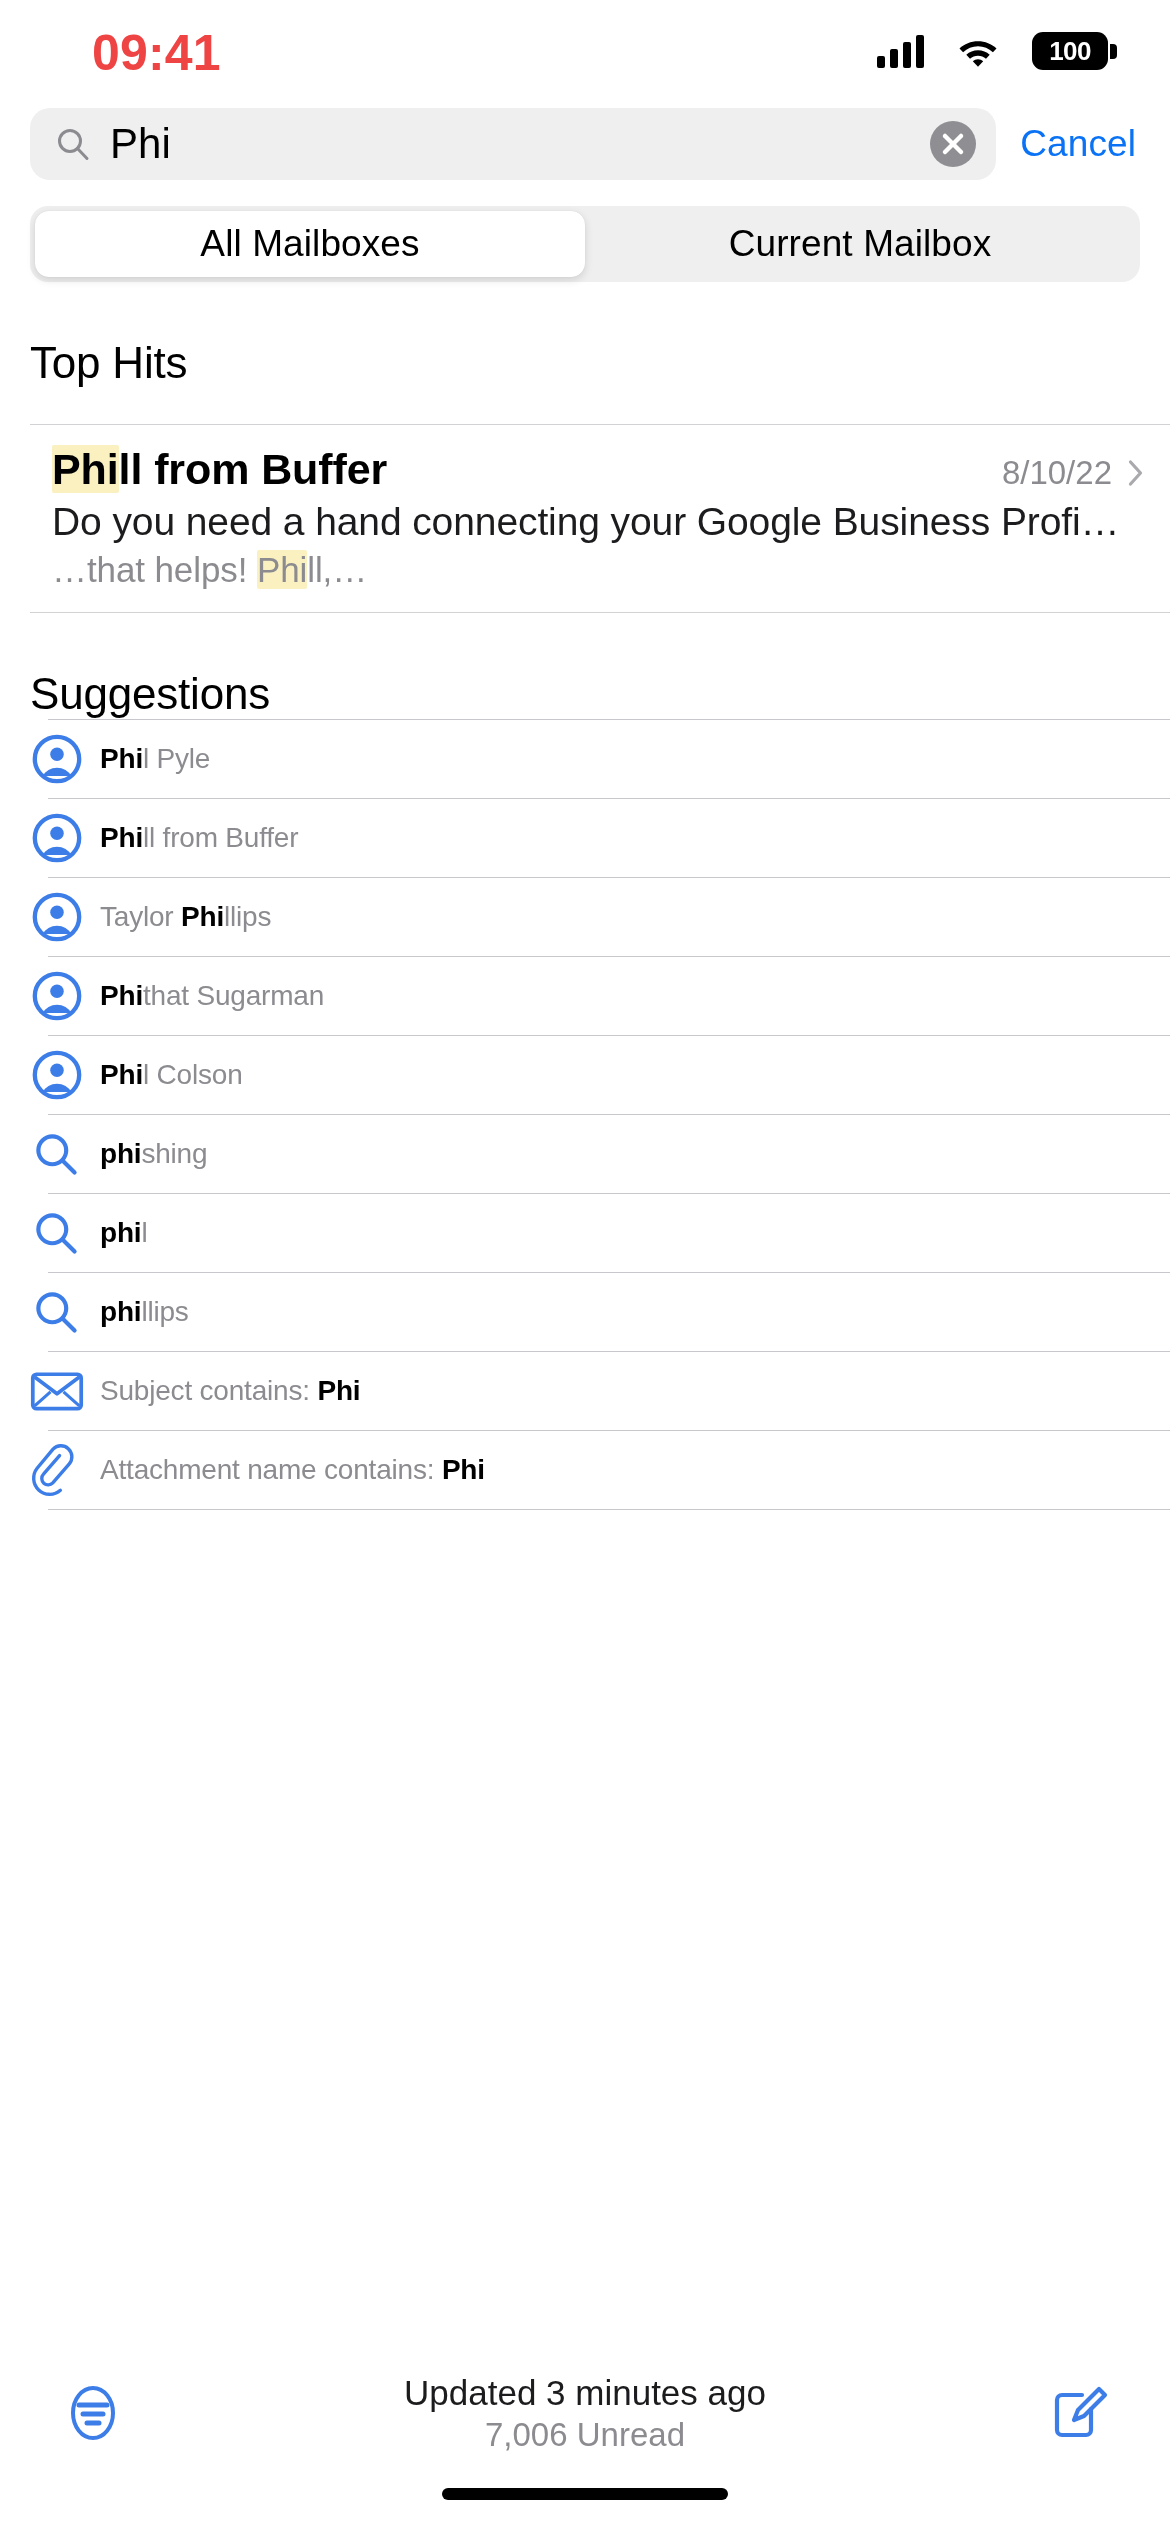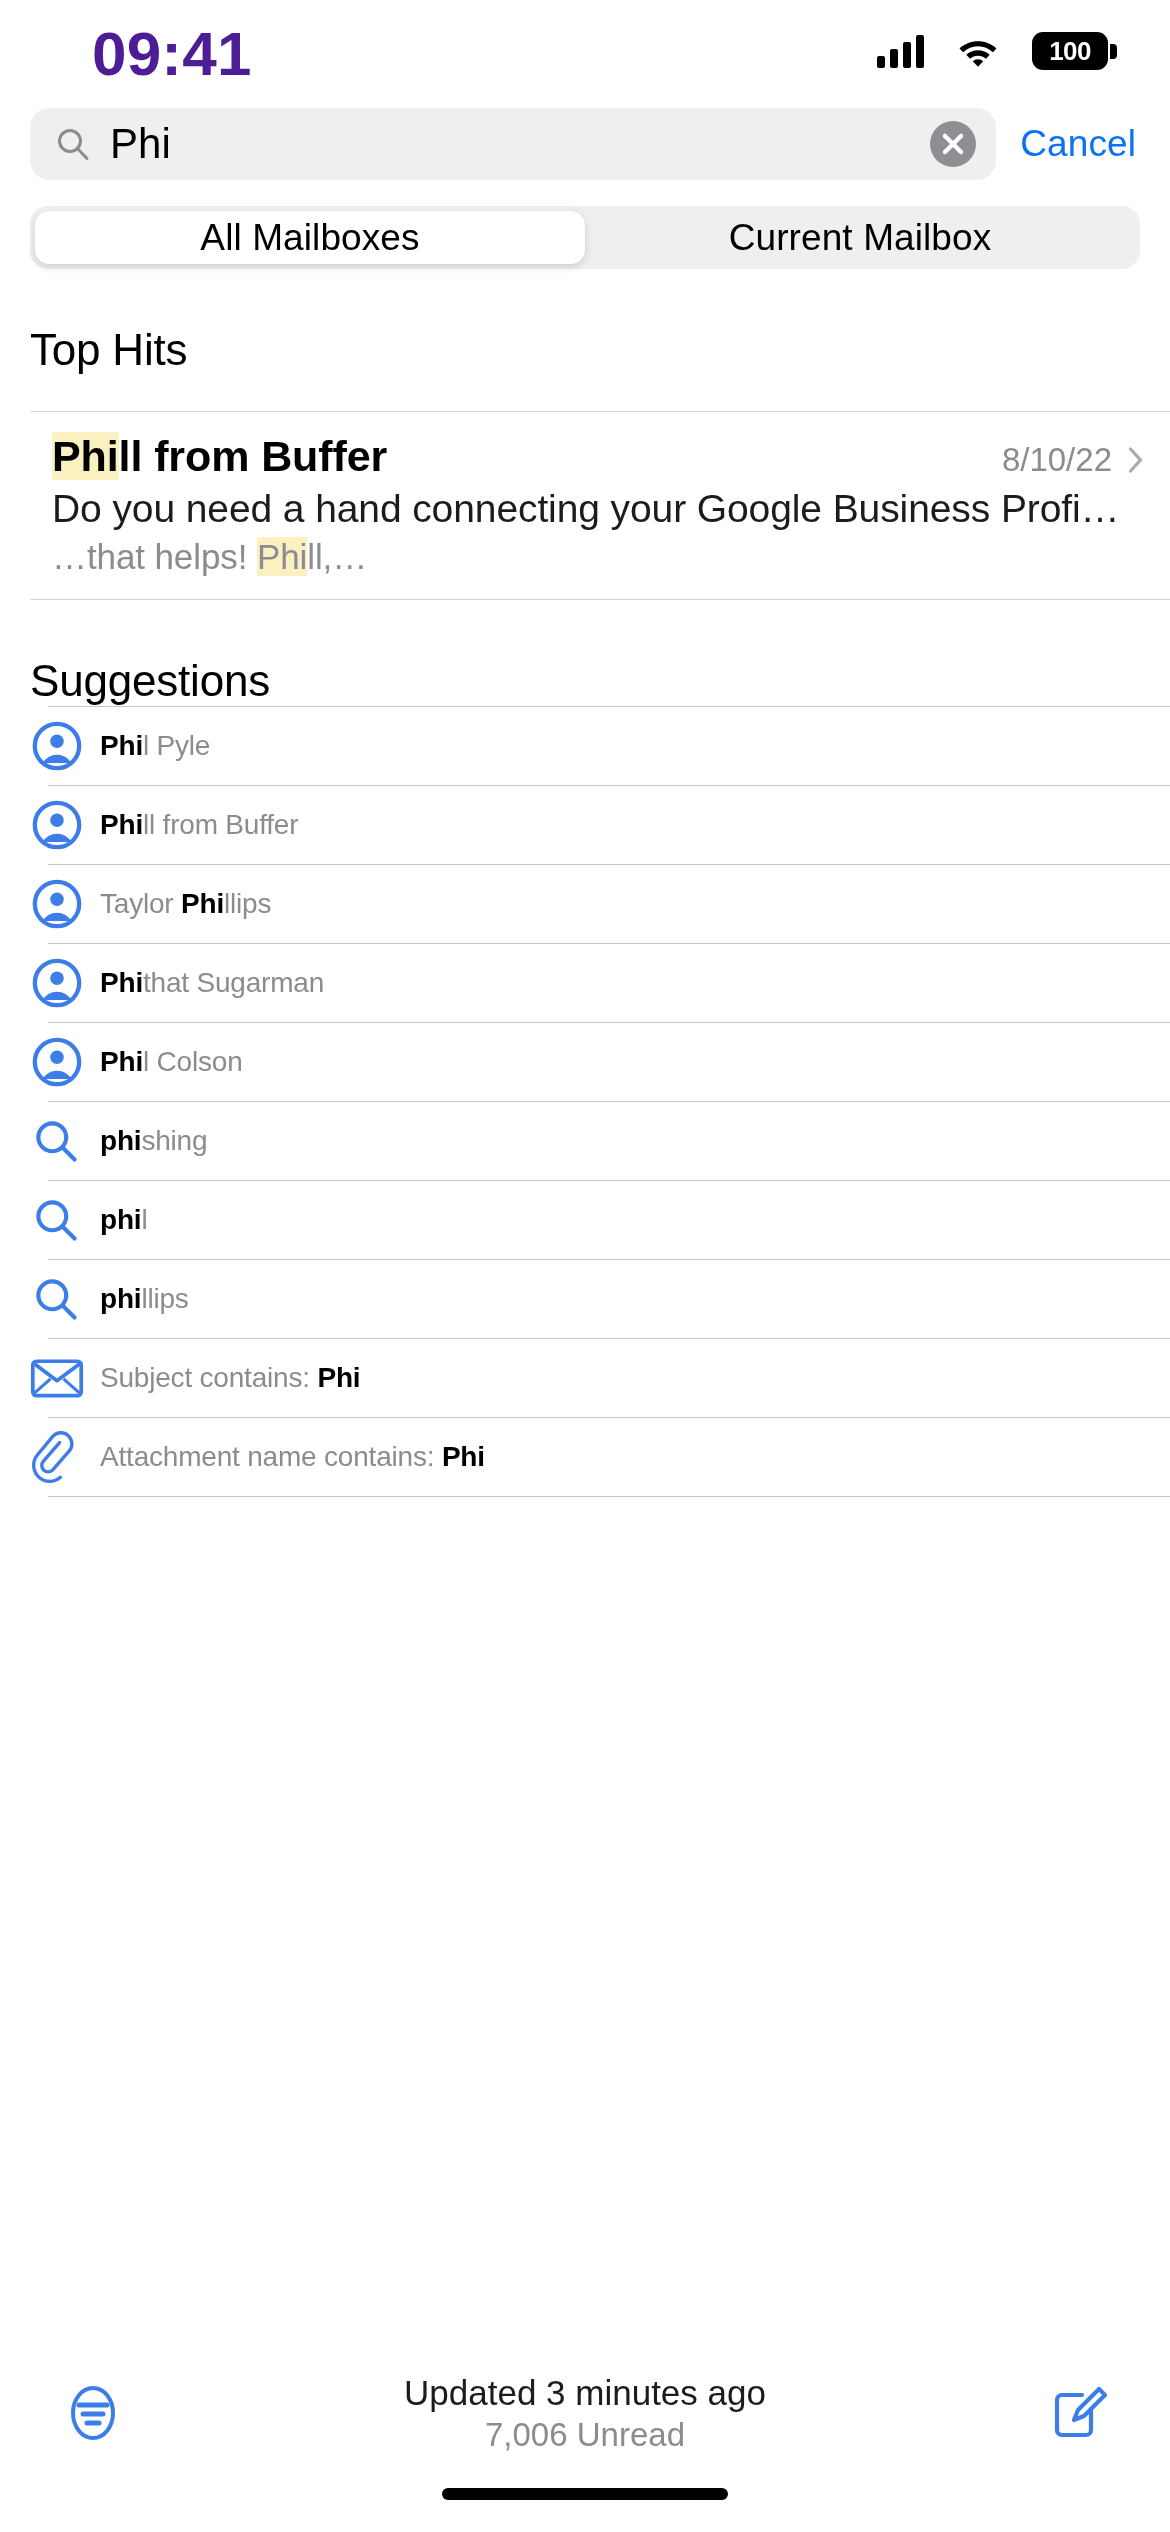--- a/index.html
+++ b/index.html
@@ -18,21 +18,21 @@
 
   
   .statusbar {
     position:relative;
     height:96px;
     flex:0 0 96px;
     display:flex; align-items:center; justify-content:space-between;
     padding:0 62px 0 0;
   }
   .status-time {
-    font-size:62px; font-weight:700; color:#4c1d95;
+    font-size:50px; font-weight:700; color:#ef4444;
     letter-spacing:0.2px;
     margin-left:92px;
     margin-top:10px;
   }
   .status-right { display:flex; align-items:center; gap:33px; margin-top:6px; }
   .signal { display:flex; align-items:flex-end; gap:5px; height:34px; }
   .signal i { display:block; width:8px; background:#000; border-radius:2px; }
   .signal i:nth-child(1){ height:12px; }
   .signal i:nth-child(2){ height:19px; }
   .signal i:nth-child(3){ height:26px; }
@@ -87,21 +87,21 @@
     padding-right:4px;
   }
 
   
   .segwrap { flex:0 0 auto; padding:26px 30px 0 30px; }
   .segctl {
     display:flex;
     background:#efeff0;
     border-radius:18px;
     padding:5px;
-    height:63px;
+    height:76px;
   }
   .seg {
     flex:1 1 50%;
     display:flex; align-items:center; justify-content:center;
     font-size:37px; color:#000;
     border-radius:14px;
     letter-spacing:0.1px;
   }
   .seg.active {
     background:#ffffff;

